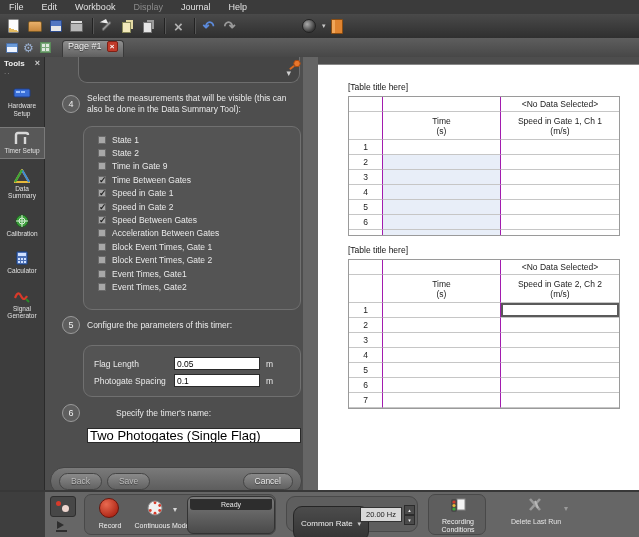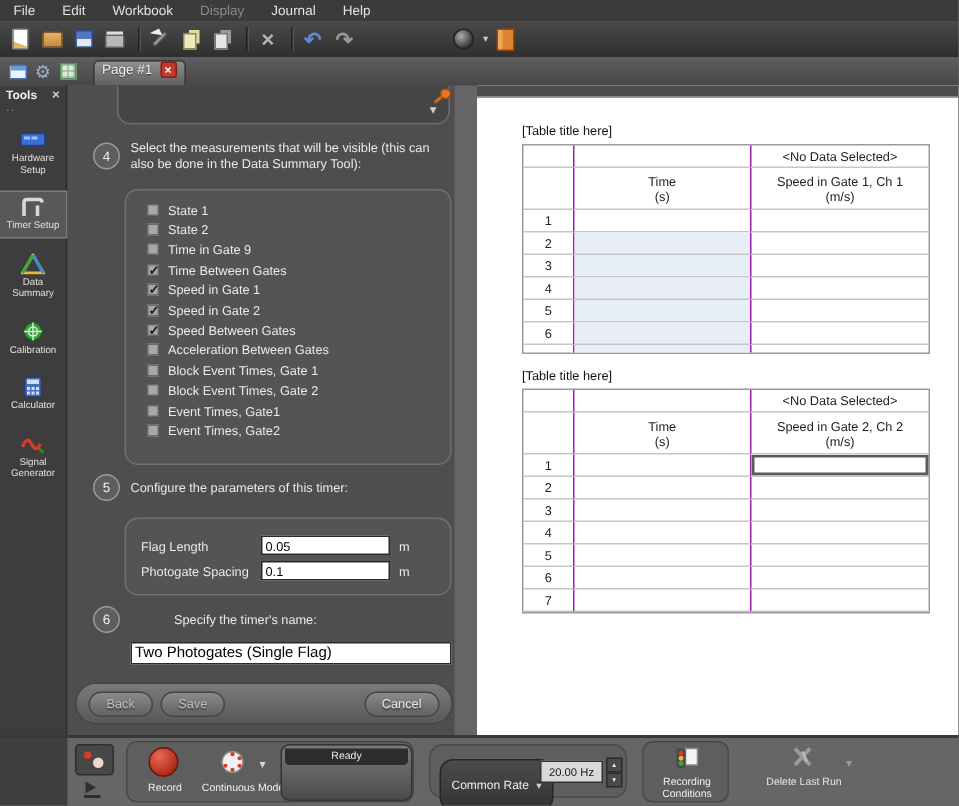--- a/index.html
+++ b/index.html
@@ -69,22 +69,22 @@
   .cbgroup { left:38px; top:69px; width:218px; height:184px; padding:6px 0 0 14px; }
   .cbrow { display:flex; align-items:center; height:13.4px; }
   .cb { width:8px; height:8px; background:#a8a8a8; border:1px solid #6a6a6a; margin-right:6px; position:relative; }
   .cb.on:after { content:"\2713"; position:absolute; left:0px; top:-2px; font-size:9px; color:#1e1e1e; font-weight:bold; }
   .cblabel { color:#eaeaea; font-size:8.5px; }
   .pgroup { left:38px; top:288px; width:218px; height:52px; padding:9px 0 0 10px; }
   .prow { display:flex; align-items:center; height:17px; }
   .plabel { color:#eaeaea; font-size:8.5px; width:80px; }
   .pinput { width:86px; height:13px; background:#fff; border:1px solid #2a2a2a; font-size:8.5px; font-family:"Liberation Sans",sans-serif; padding:0 2px; }
   .punit { color:#eaeaea; font-size:8.5px; margin-left:6px; }
-  .name-input { position:absolute; left:42px; top:371px; width:214px; height:15px; background:#fff; border:1px solid #2a2a2a; font-size:10px; font-family:"Liberation Sans",sans-serif; padding:0 2px; }
-  .btnbar { position:absolute; left:5px; top:398px; width:252px; height:28px; border-radius:14px; background:linear-gradient(#7a7a7a,#585858); border:1px solid #454545; display:flex; align-items:center; padding:0 8px; }
+  .name-input { position:absolute; left:42px; top:371px; width:214px; height:15px; background:#fff; border:1px solid #2a2a2a; font-size:13px; font-family:"Liberation Sans",sans-serif; padding:0 2px; }
+  .btnbar { position:absolute; left:5px; top:410px; width:252px; height:28px; border-radius:14px; background:linear-gradient(#7a7a7a,#585858); border:1px solid #454545; display:flex; align-items:center; padding:0 8px; }
   .pill { height:17px; border-radius:9px; background:linear-gradient(#8a8a8a,#626262); border:1px solid #454545; font-size:8.5px; display:flex; align-items:center; padding:0 11px; margin-right:5px; }
   .pill.dim { color:#bdbdbd; text-shadow:0 1px 1px #3a3a3a; }
   .pill.lit { color:#e8e8e8; text-shadow:0 1px 1px #3a3a3a; margin-left:auto; margin-right:0; }
 
   
   .pscroll { position:absolute; left:303px; top:0; width:15px; height:433px; background:#494949; border-left:1px solid #333; }
   .ps-btn { position:absolute; left:2px; width:11px; height:11px; background:#6a6a6a; border:1px solid #3a3a3a; border-radius:2px; color:#2a2a2a; font-size:6px; text-align:center; line-height:10px; }
   .ps-thumb { position:absolute; left:2px; top:20px; width:11px; height:152px; background:linear-gradient(90deg,#b0b0b0,#8e8e8e); border:1px solid #3a3a3a; border-radius:3px; }
   .pin { position:absolute; right:1px; top:1px; width:14px; height:13px; }
 

